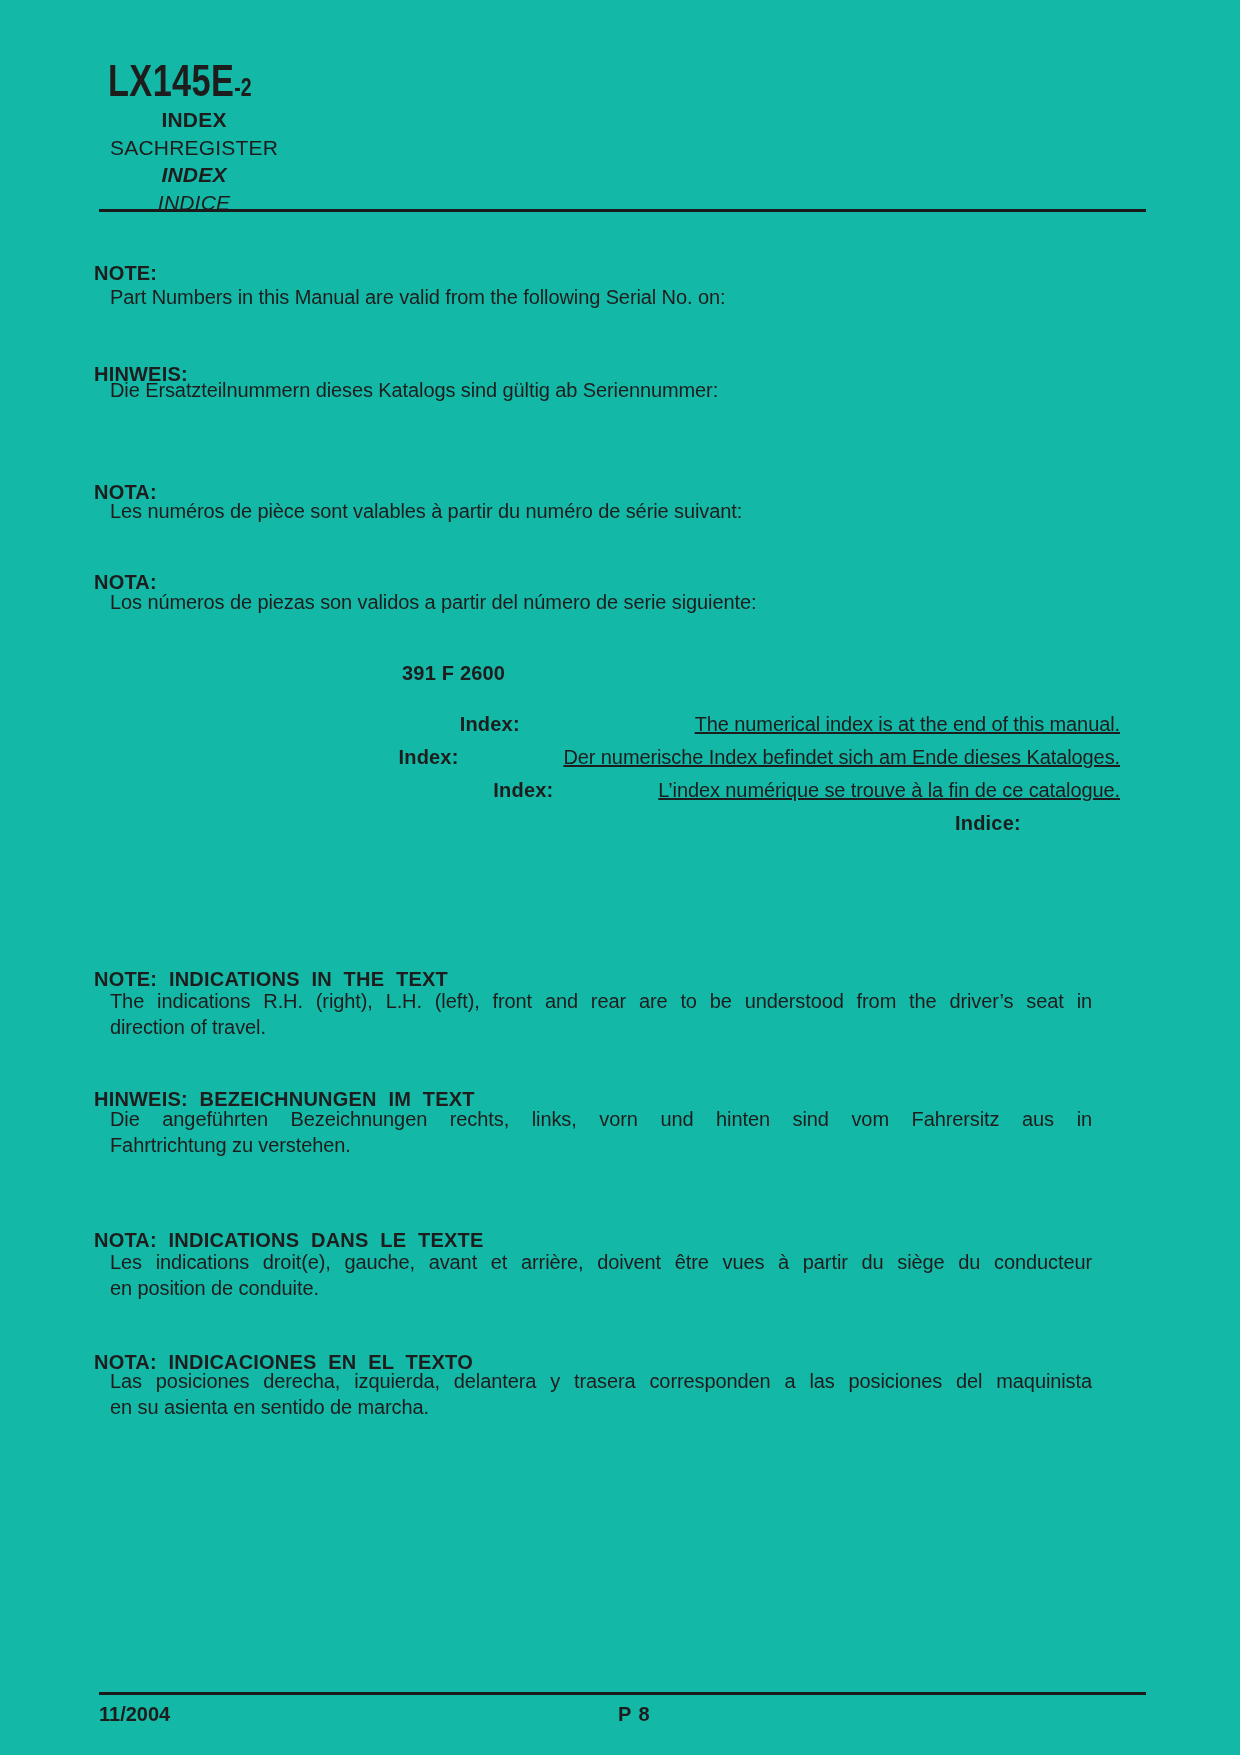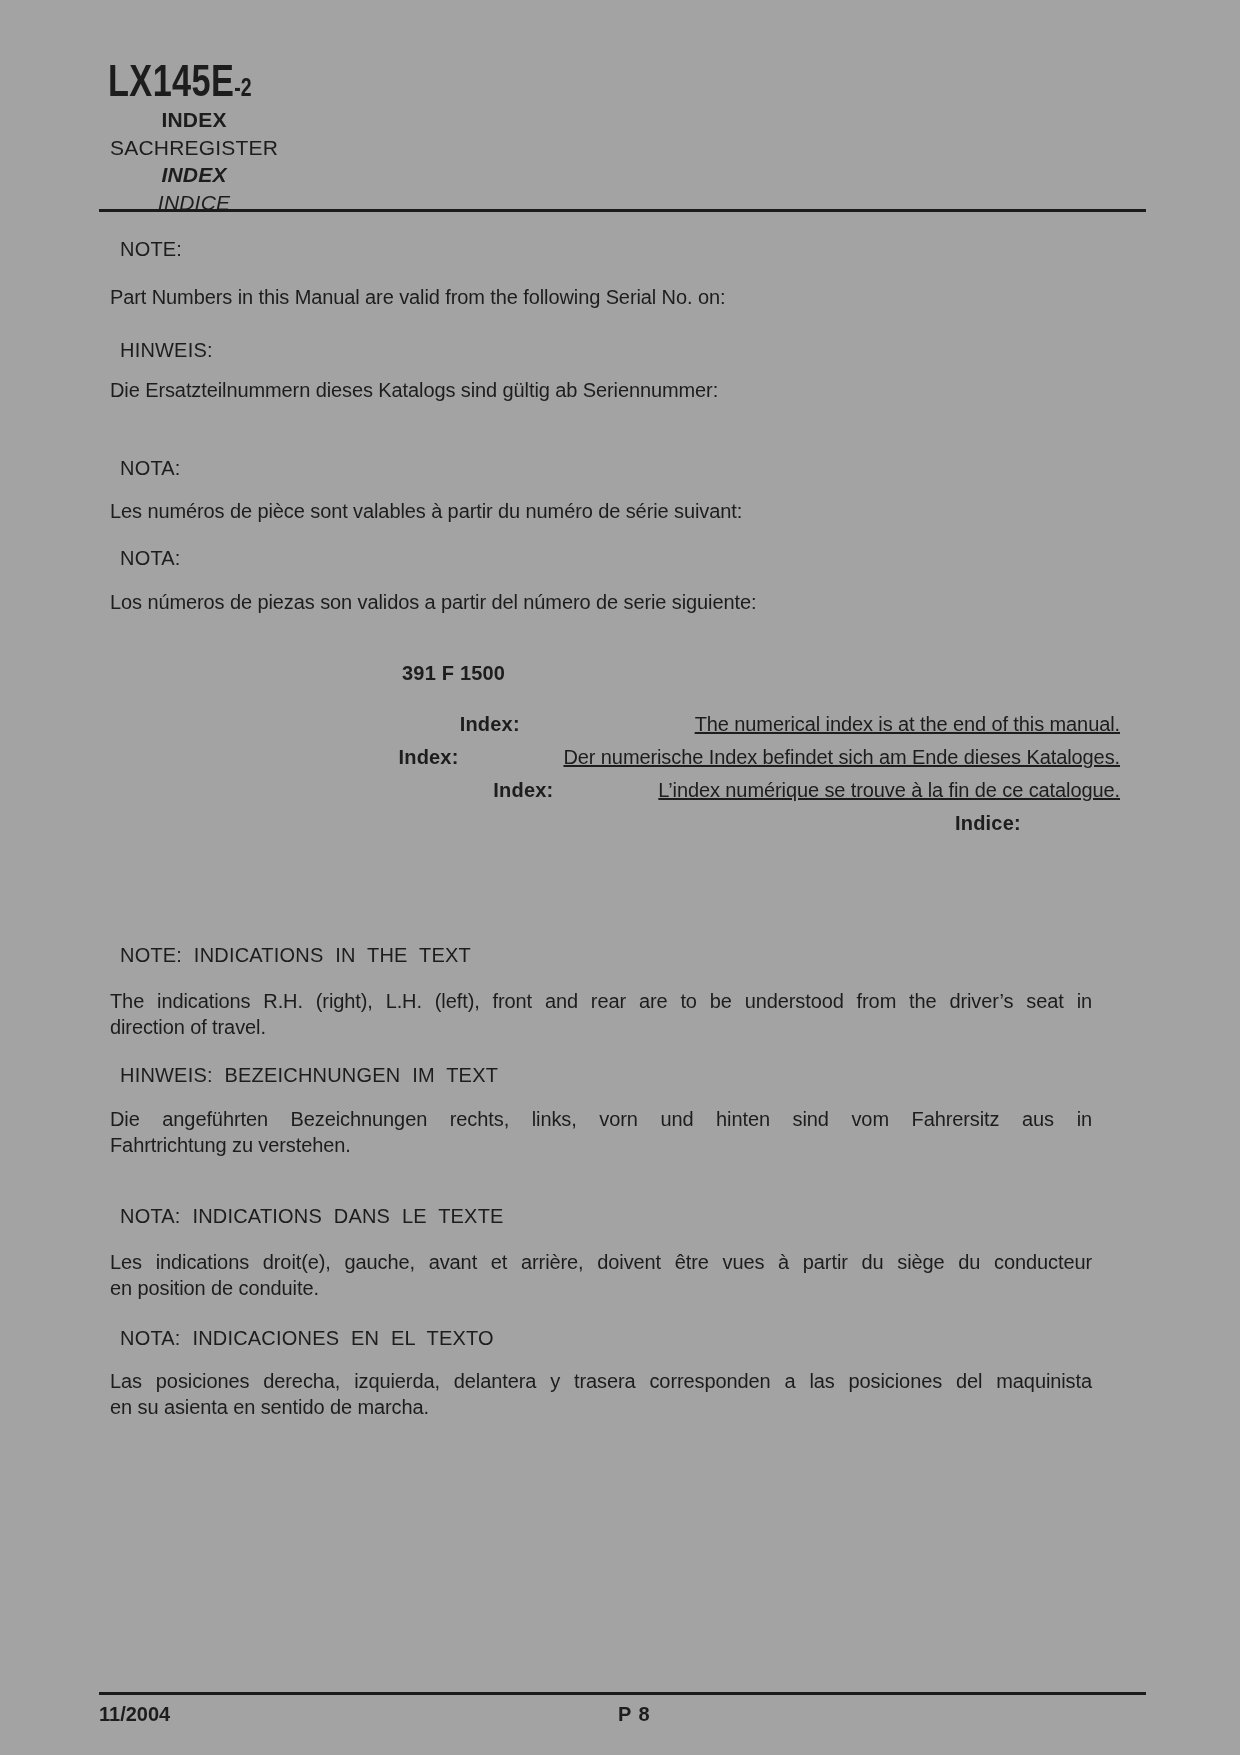--- a/index.html
+++ b/index.html
@@ -4,21 +4,21 @@
 <style>
   * { margin:0; padding:0; box-sizing:border-box; }
   html, body { background:#ffffff; }
   body {
     width:1240px; height:1755px;
     position:relative;
     font-family:"Liberation Sans","DejaVu Sans",sans-serif;
     color:#1d1d1d;
     overflow:hidden;
   }
-  .page { position:absolute; inset:0; background:#a3a3a3; }
+  .page { position:absolute; inset:0; background:#14b8a6; }
 
   
   .model {
     position:absolute; left:108px; top:56px;
     font-size:44px; font-weight:bold; white-space:nowrap;
     transform:scaleX(0.78); transform-origin:left top;
     letter-spacing:0.5px;
   }
   .model-suffix { font-size:25px; font-weight:bold; letter-spacing:0; }
   .lang-titles { position:absolute; left:110px; top:106px; }
@@ -26,23 +26,24 @@
   .t-bold { font-weight:bold; }
   .t-italic { font-style:italic; }
 
   
   .rule { position:absolute; left:99px; width:1047px; height:3px; background:#1b1b1b; }
   .rule-top { top:209px; }
   .rule-bottom { top:1692px; }
 
   
   .h {
-    position:absolute; left:120px;
-    font-size:20px; font-weight:normal; letter-spacing:0.2px;
+    position:absolute; left:94px;
+    font-size:20px; font-weight:bold; letter-spacing:0.2px;
     white-space:nowrap;
+    margin-top:24px;
   }
   .section-h { word-spacing:6px; }
   .p {
     position:absolute; left:110px; width:982px;
     font-size:20px; line-height:26px; letter-spacing:-0.1px;
   }
   .jline { text-align:justify; text-align-last:justify; }
 
   
   .serial { position:absolute; left:402px; top:662px; font-size:20px; font-weight:bold; letter-spacing:0.2px; }
@@ -80,21 +81,21 @@
 
   <h2 class="h" style="top:339px">HINWEIS:</h2>
   <p class="p" style="top:377px">Die Ersatzteilnummern dieses Katalogs sind gültig ab Seriennummer:</p>
 
   <h2 class="h" style="top:457px">NOTA:</h2>
   <p class="p" style="top:498px">Les numéros de pièce sont valables à partir du numéro de série suivant:</p>
 
   <h2 class="h" style="top:547px">NOTA:</h2>
   <p class="p" style="top:589px">Los números de piezas son validos a partir del número de serie siguiente:</p>
 
-  <div class="serial">391 F 1500</div>
+  <div class="serial">391 F 2600</div>
 
   <div class="index-table">
     <div class="index-row">
       <span class="index-label">Index:</span>
       <span class="index-text">The numerical index is at the end of this manual.</span>
     </div>
     <div class="index-row">
       <span class="index-label lvl1">Index:</span>
       <span class="index-text">Der numerische Index befindet sich am Ende dieses Kataloges.</span>
     </div>

